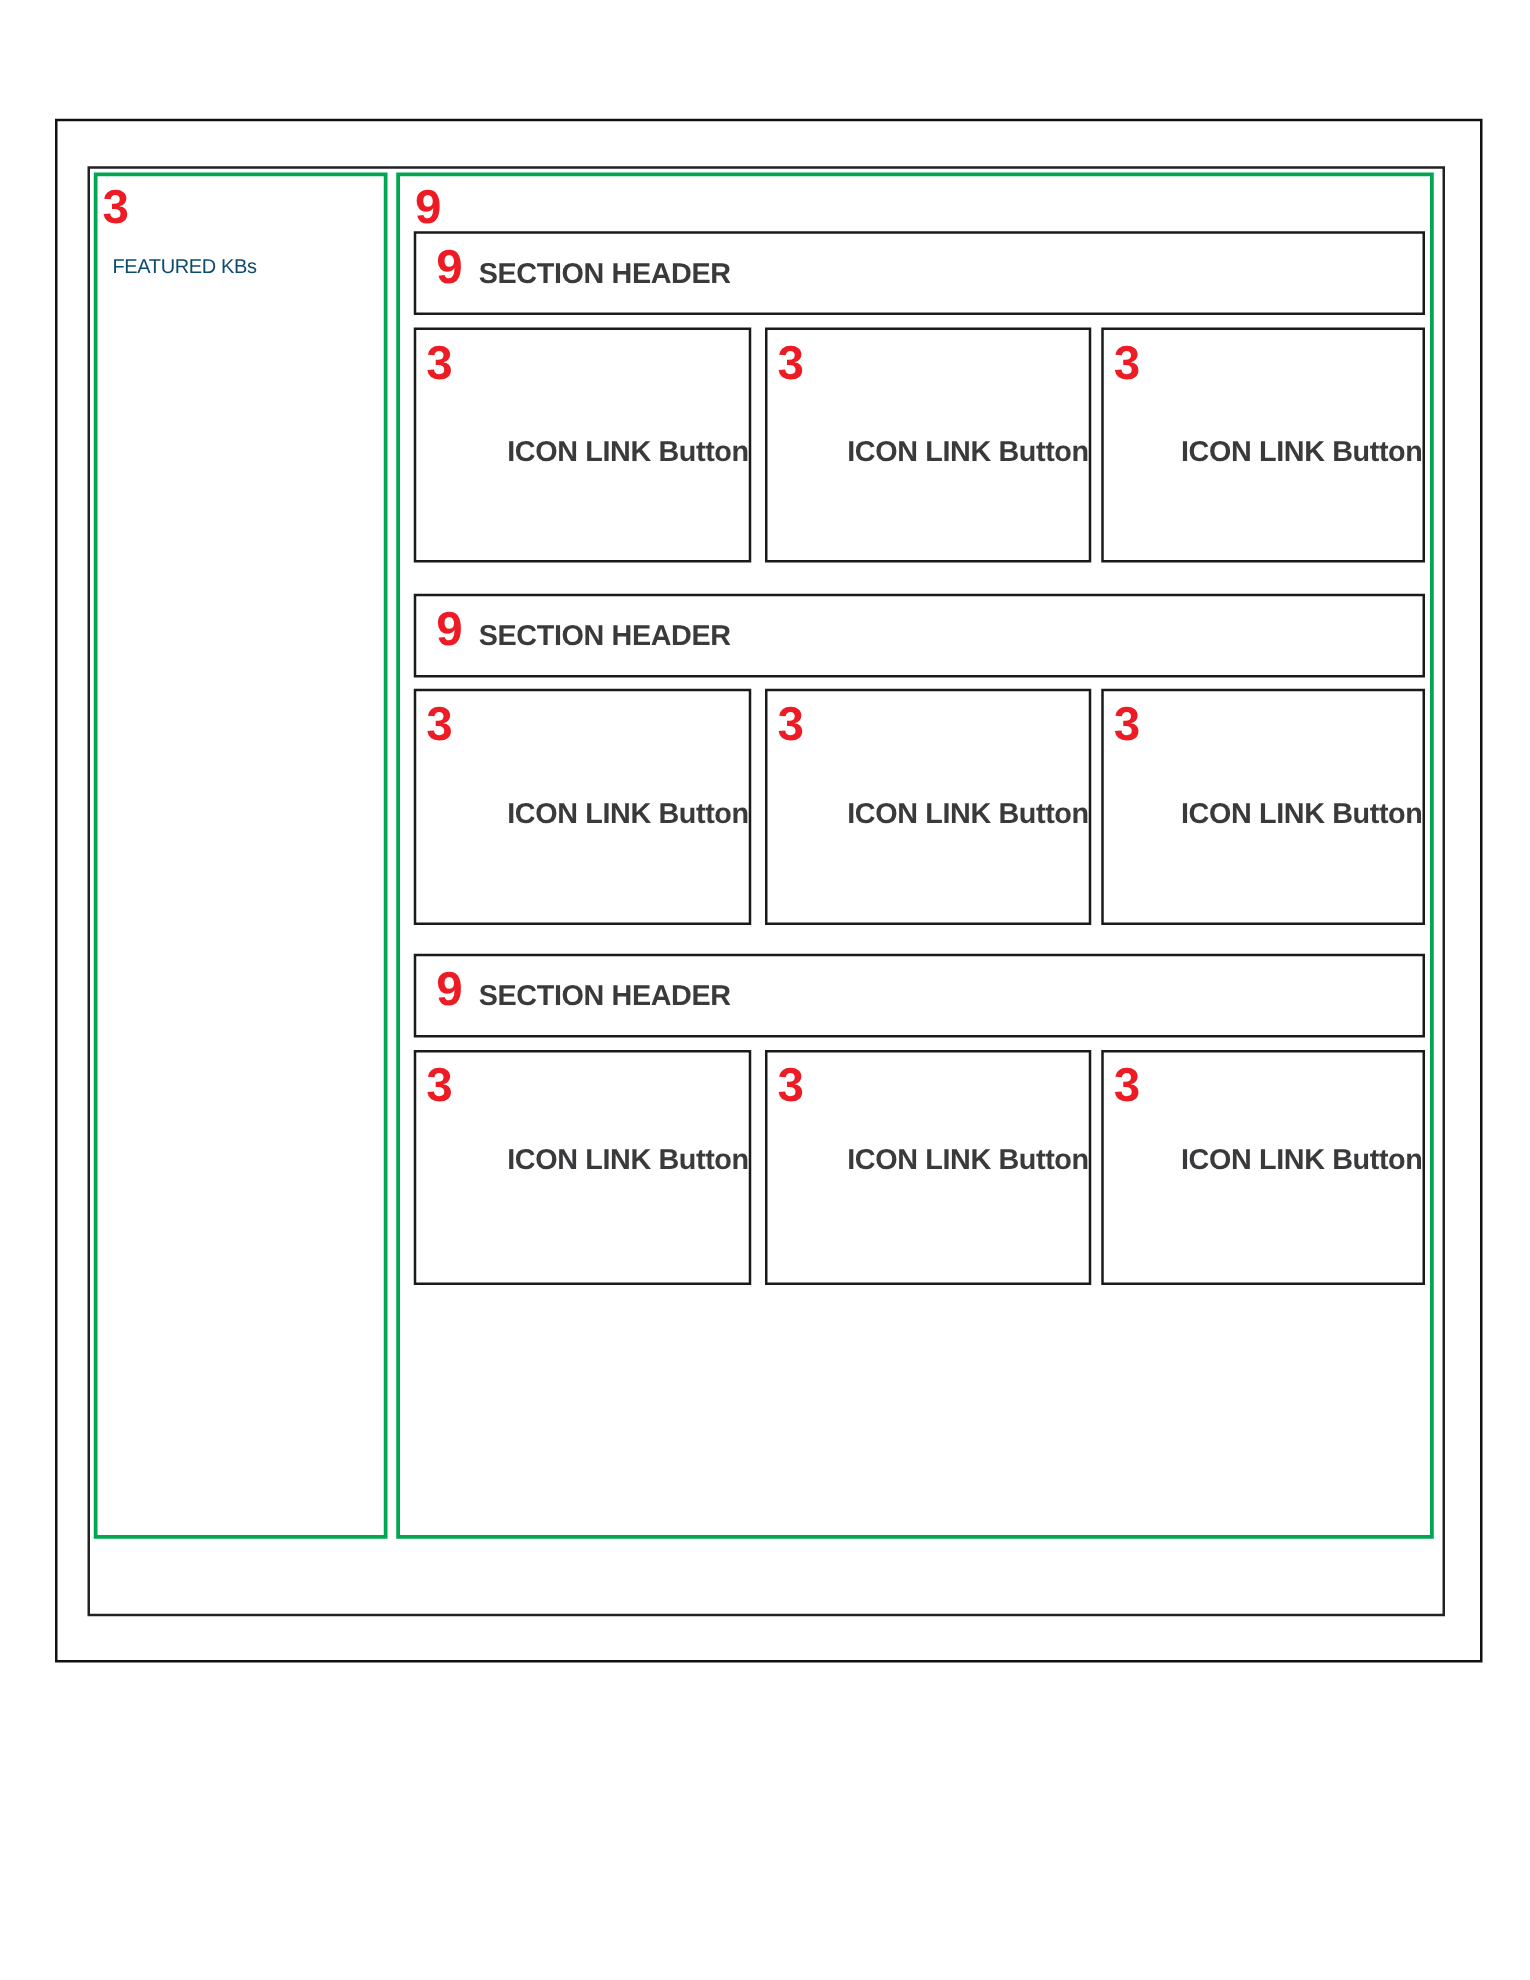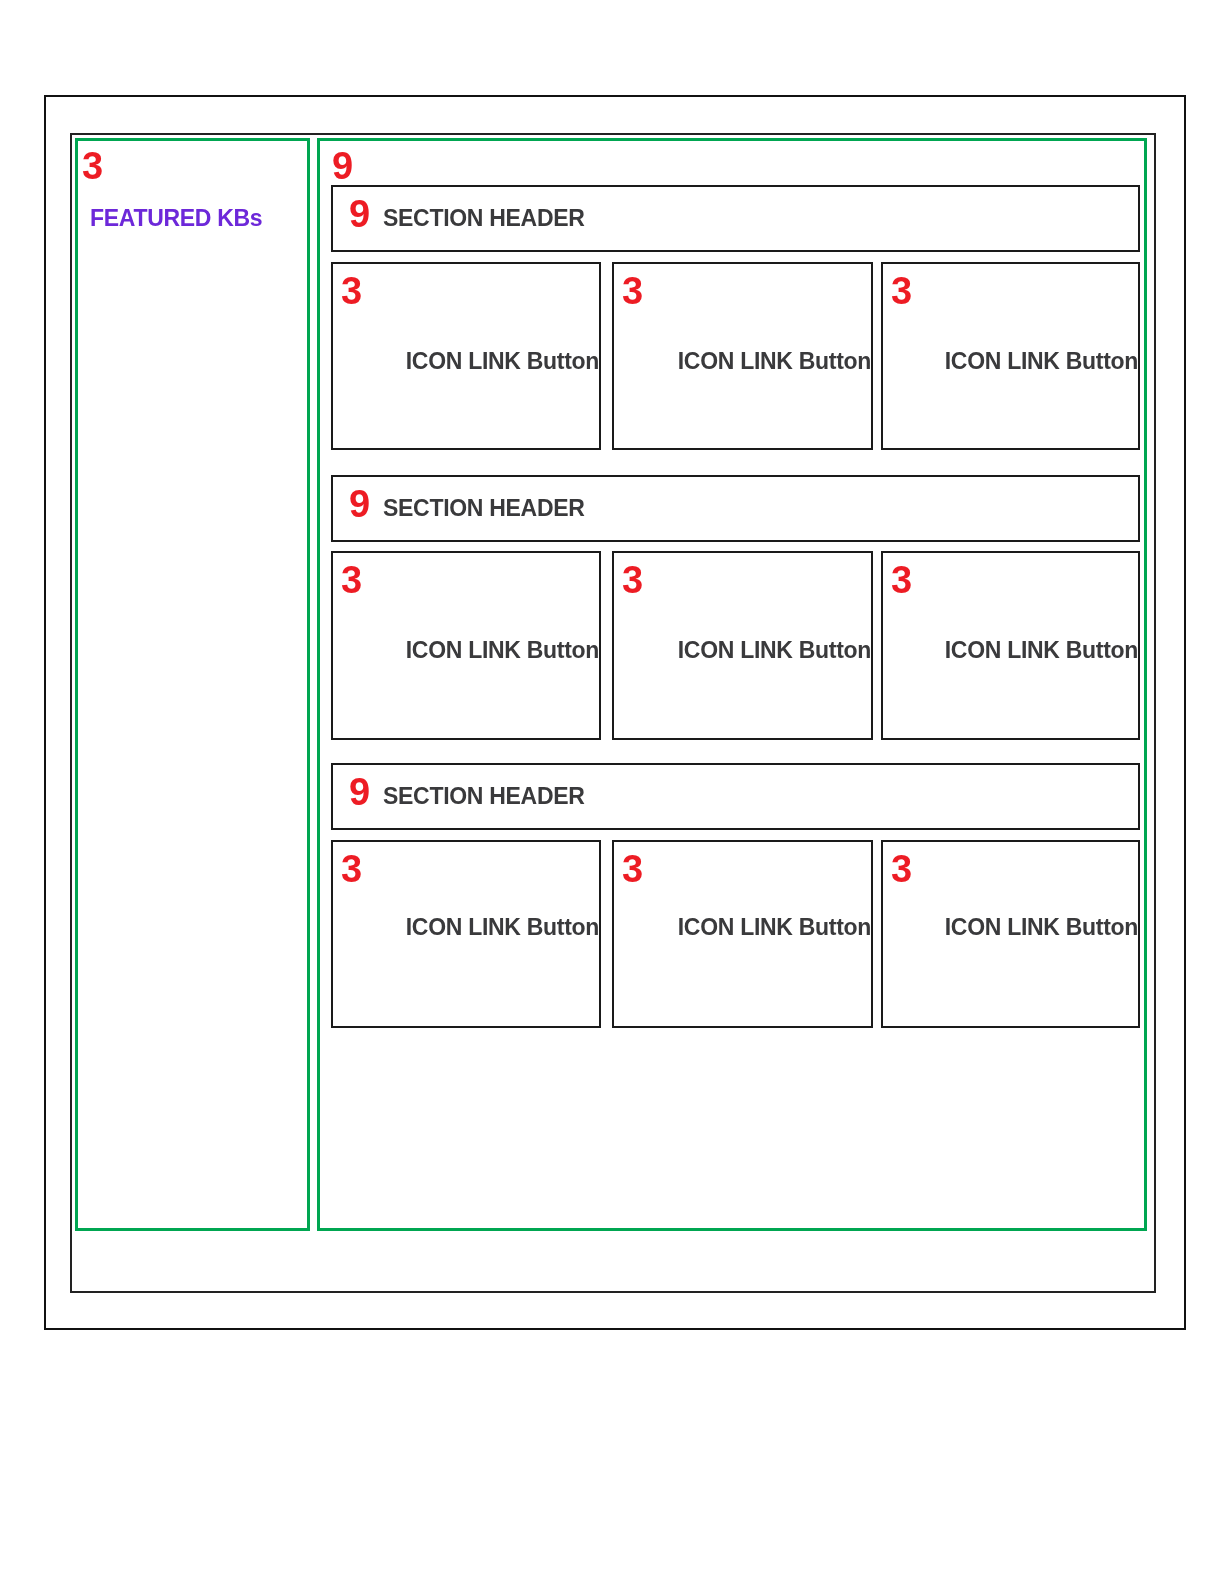--- a/index.html
+++ b/index.html
@@ -2,21 +2,21 @@
 <html><head>
 <meta charset="utf-8">
 <style>
   html, body { margin:0; padding:0; background:#ffffff; }
   body { width:1224px; height:1584px; position:relative; font-family:"Liberation Sans", sans-serif; }
   .abs { position:absolute; box-sizing:border-box; }
   .outer { left:44px; top:95px; width:1142px; height:1235px; border:2px solid #111; }
   .inner { left:70px; top:133px; width:1086px; height:1160px; border:2px solid #222; }
   .green { border:3px solid #00a651; }
   .col-num { color:#ed1c24; font-weight:bold; font-size:38px; line-height:1; position:absolute; }
-  .label { color:#6d28d9; font-weight:bold; font-size:23px; position:absolute; letter-spacing:-0.3px; }
+  .label { color:#0c4a6e; font-weight:normal; font-size:16px; position:absolute; letter-spacing:-0.3px; }
   .box { border:2px solid #1a1a1a; background:#fff; }
   .hdr-num { color:#ed1c24; font-weight:bold; font-size:38px; line-height:1; position:absolute; left:16px; top:8px; }
   .hdr-label { color:#3a3a3c; font-weight:bold; font-size:23px; position:absolute; left:50px; top:18px; letter-spacing:-0.3px; }
   .card-num { color:#ed1c24; font-weight:bold; font-size:38px; line-height:1; position:absolute; left:8px; top:8px; }
   .card-label { color:#3a3a3c; font-weight:bold; font-size:23px; position:absolute; left:0; right:0; top:84px; text-align:right; letter-spacing:-0.3px; }
 </style>
 </head>
 <body>
 
 <div class="abs outer"></div>

